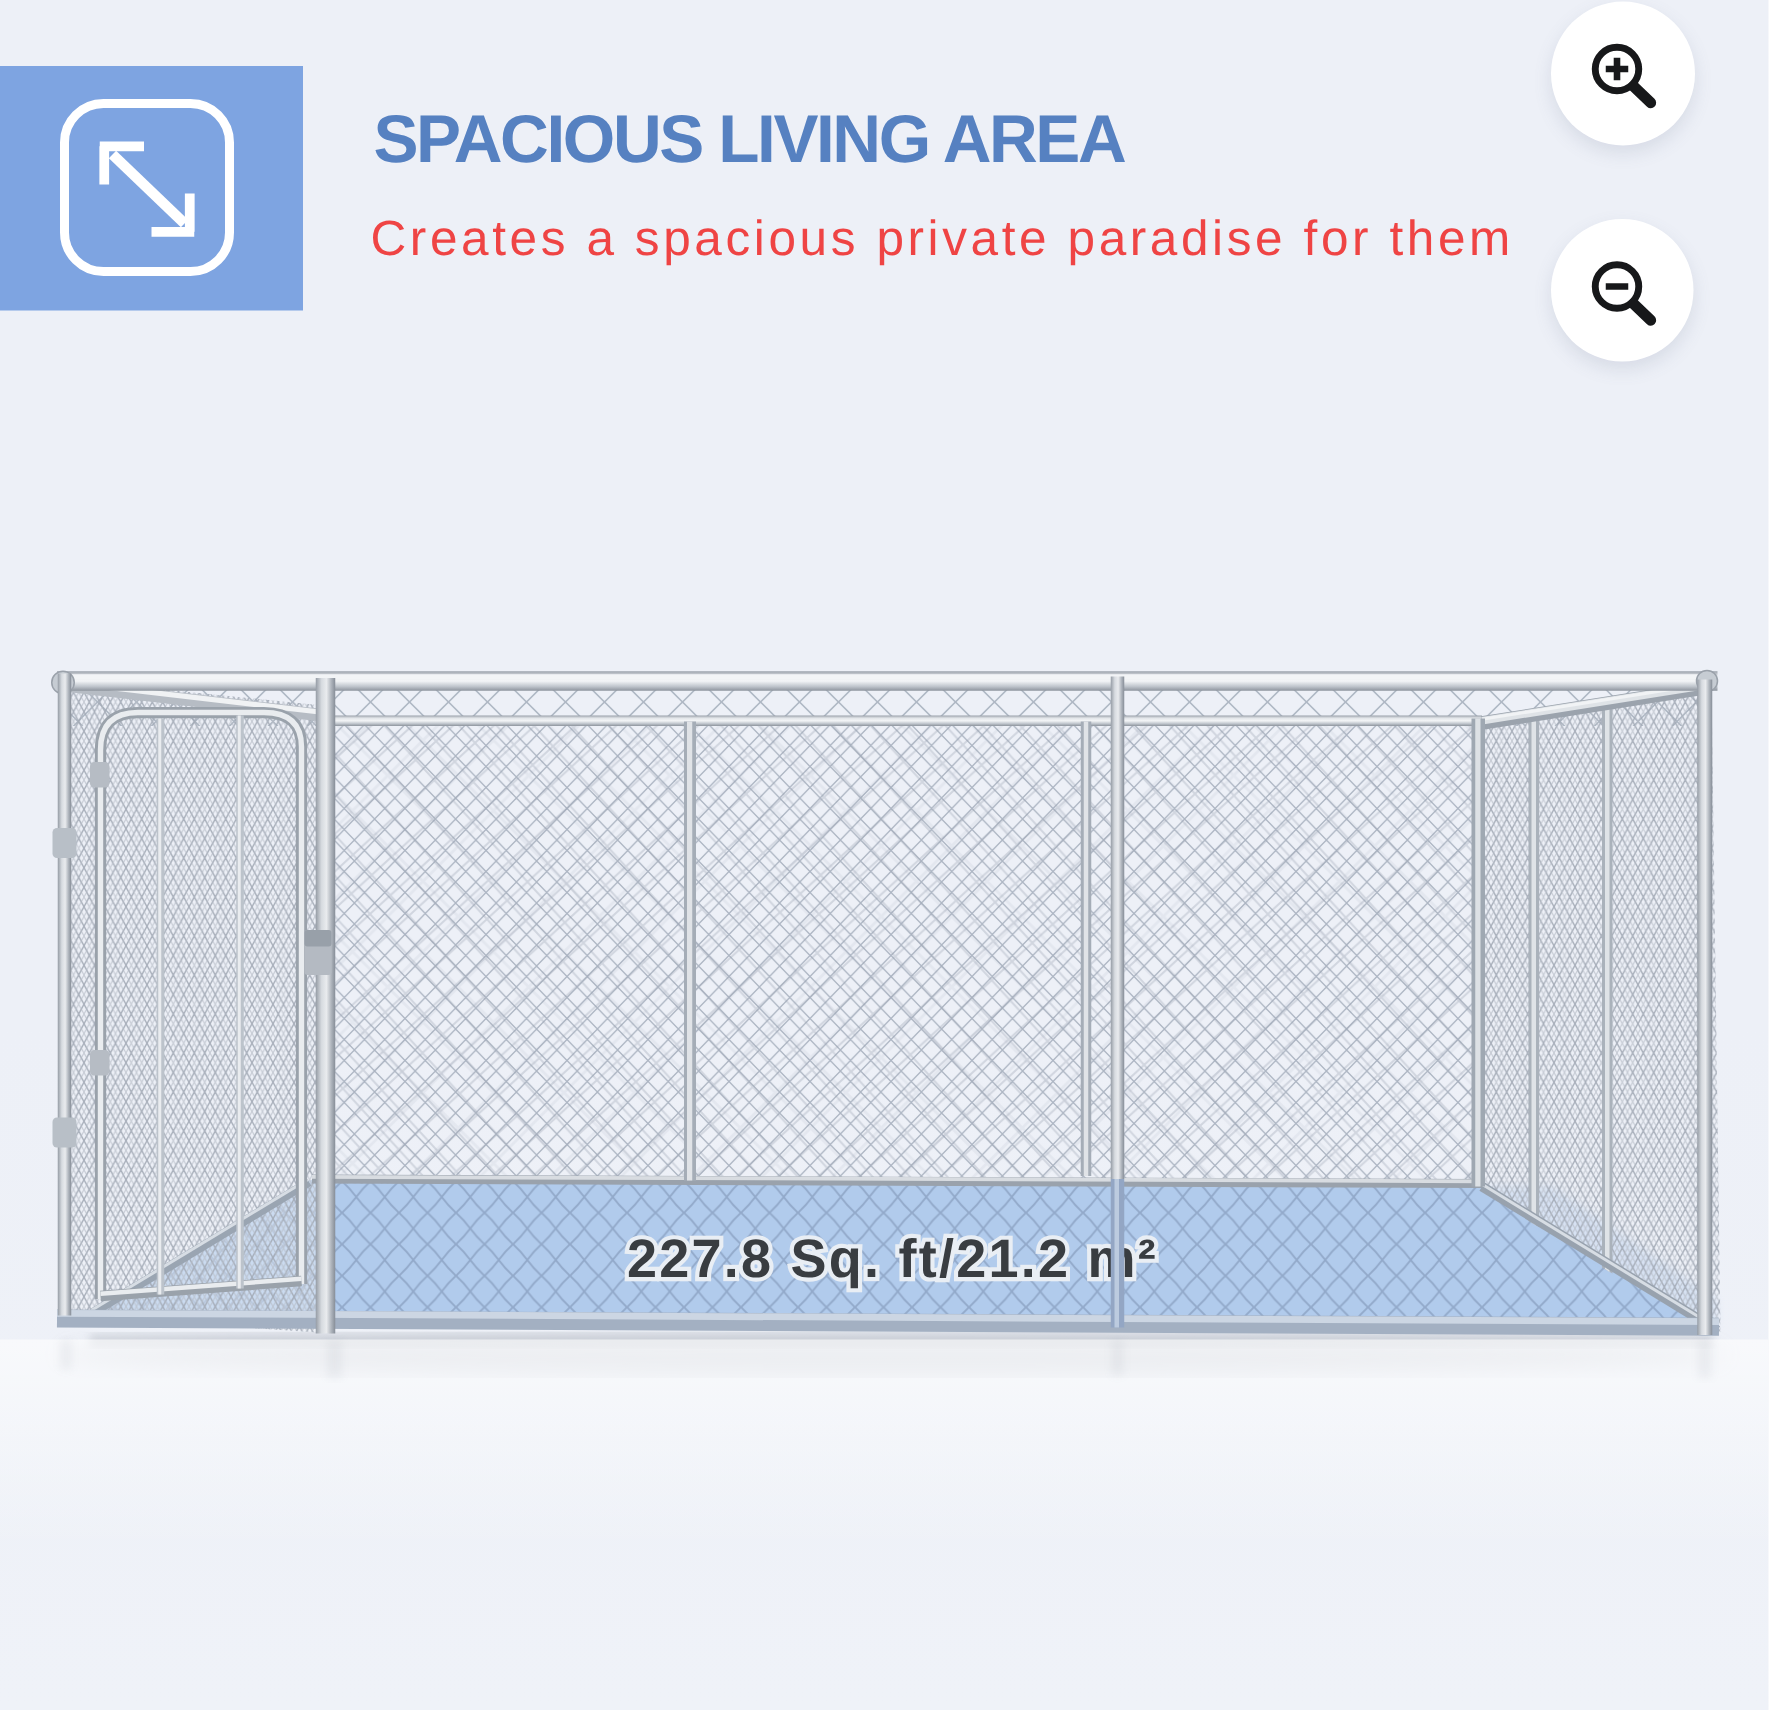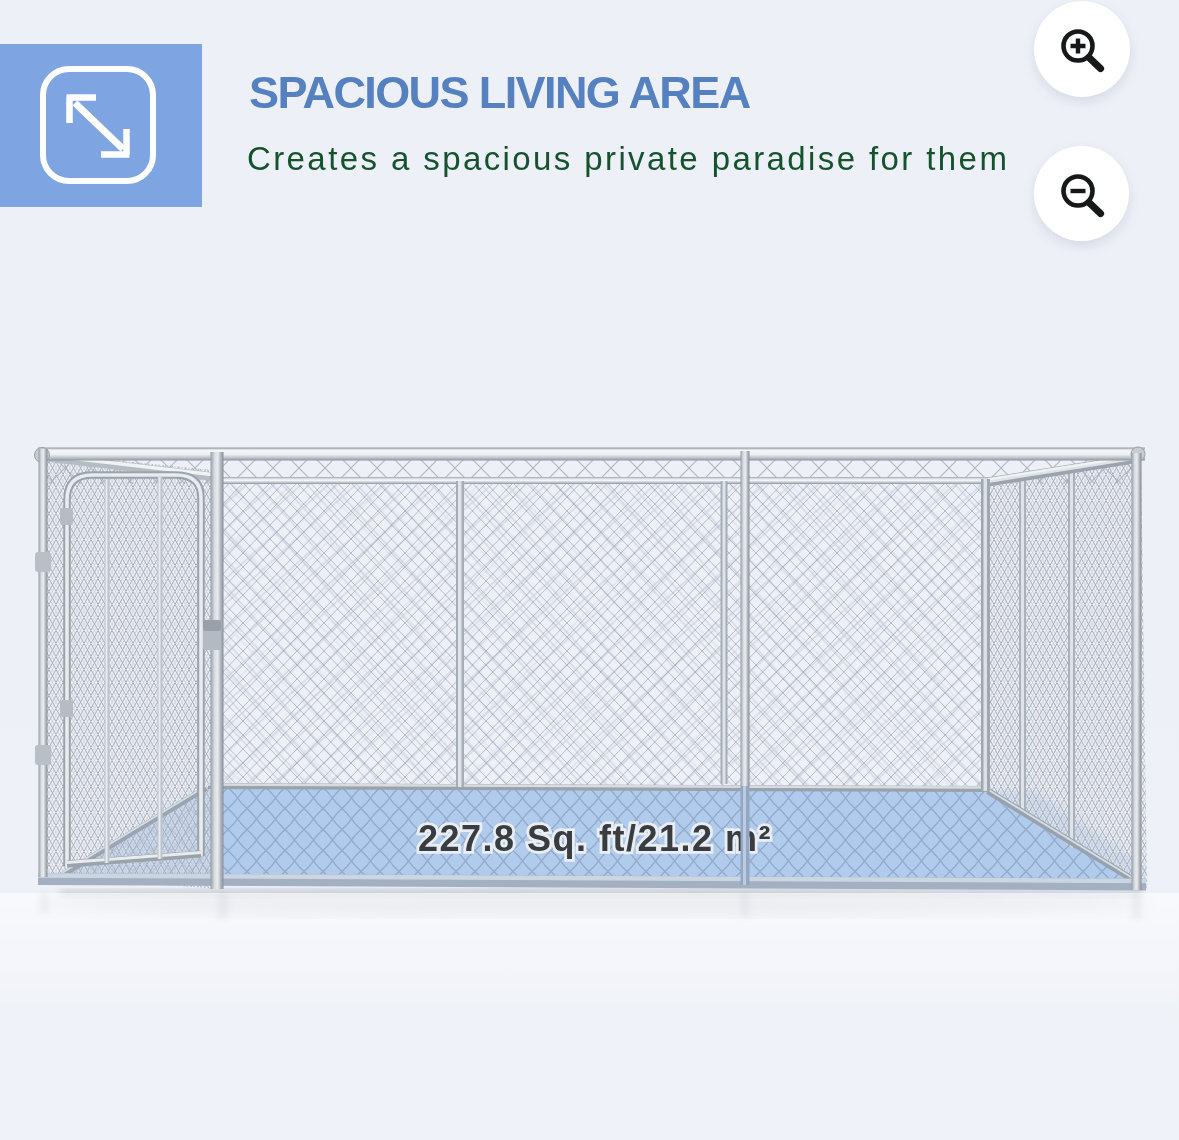--- a/index.html
+++ b/index.html
@@ -18,21 +18,21 @@
   <svg width="202" height="163" viewBox="0 0 202 163" style="position:absolute;left:0;top:0;">
     <rect x="43" y="25" width="110" height="112" rx="26" ry="26" fill="none" stroke="#ffffff" stroke-width="6"></rect>
     <path d="M75 59 L123 105" stroke="#ffffff" stroke-width="7" fill="none"></path>
     <path d="M66.5 53.5 L96 53.5 M69.5 53.5 L69.5 79" stroke="#ffffff" stroke-width="6.5" fill="none"></path>
     <path d="M101 110.5 L129.5 110.5 M126.5 85 L126.5 110.5" stroke="#ffffff" stroke-width="6.5" fill="none"></path>
   </svg>
 </div>
 
 <div class="abs" style="left:249px;top:67px;font-size:45px;font-weight:700;color:#5681c1;letter-spacing:-1.6px;white-space:nowrap;">SPACIOUS LIVING AREA</div>
 
-<div class="abs" style="left:247px;top:140px;font-size:33px;font-weight:400;color:#14532d;letter-spacing:2.4px;white-space:nowrap;">Creates a spacious private paradise for them</div>
+<div class="abs" style="left:247px;top:140px;font-size:33px;font-weight:400;color:#ef4444;letter-spacing:2.4px;white-space:nowrap;">Creates a spacious private paradise for them</div>
 
 <div class="abs" style="left:1034px;top:1px;width:96px;height:96px;border-radius:50%;background:#fff;box-shadow:0 5px 12px rgba(100,115,140,.16);">
   <svg width="96" height="96" viewBox="0 0 96 96" style="position:absolute;left:0;top:0;">
     <circle cx="44" cy="45" r="14.5" fill="none" stroke="#17181a" stroke-width="4.6"></circle>
     <path d="M55 56.5 L66.5 67.5" stroke="#17181a" stroke-width="7.2" stroke-linecap="round"></path>
     <path d="M44 37.5 L44 52.5 M36.5 45 L51.5 45" stroke="#17181a" stroke-width="4.4"></path>
   </svg>
 </div>
 
 <div class="abs" style="left:1034px;top:146px;width:95px;height:95px;border-radius:50%;background:#fff;box-shadow:0 5px 12px rgba(100,115,140,.16);">

